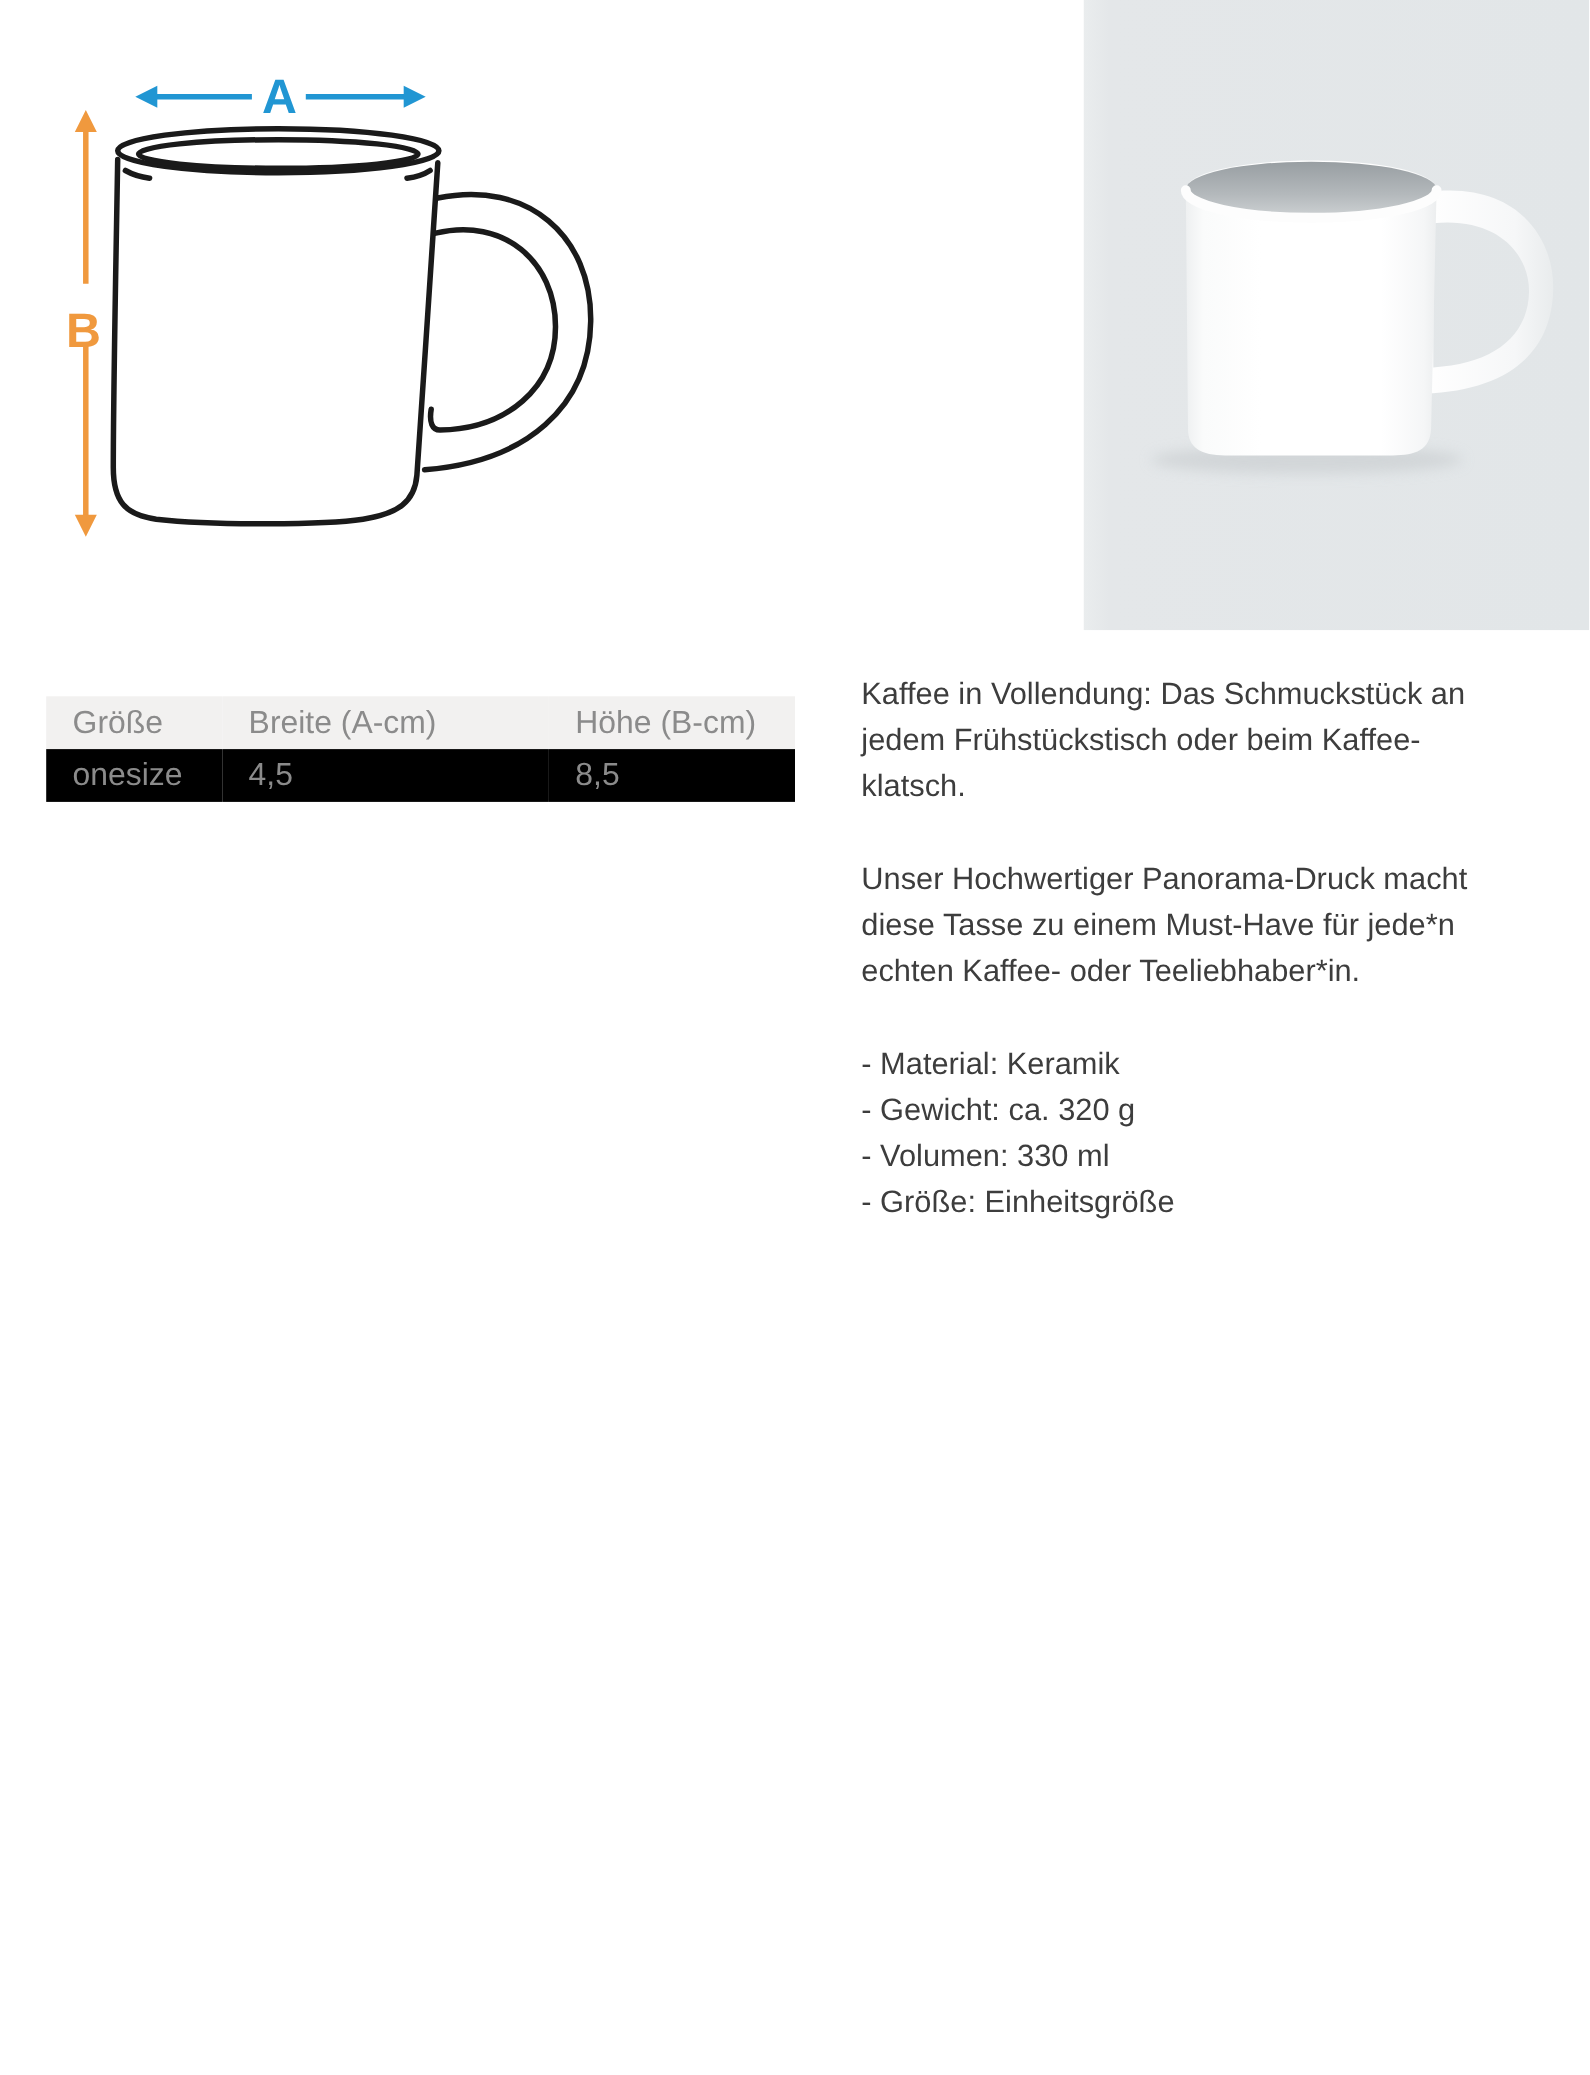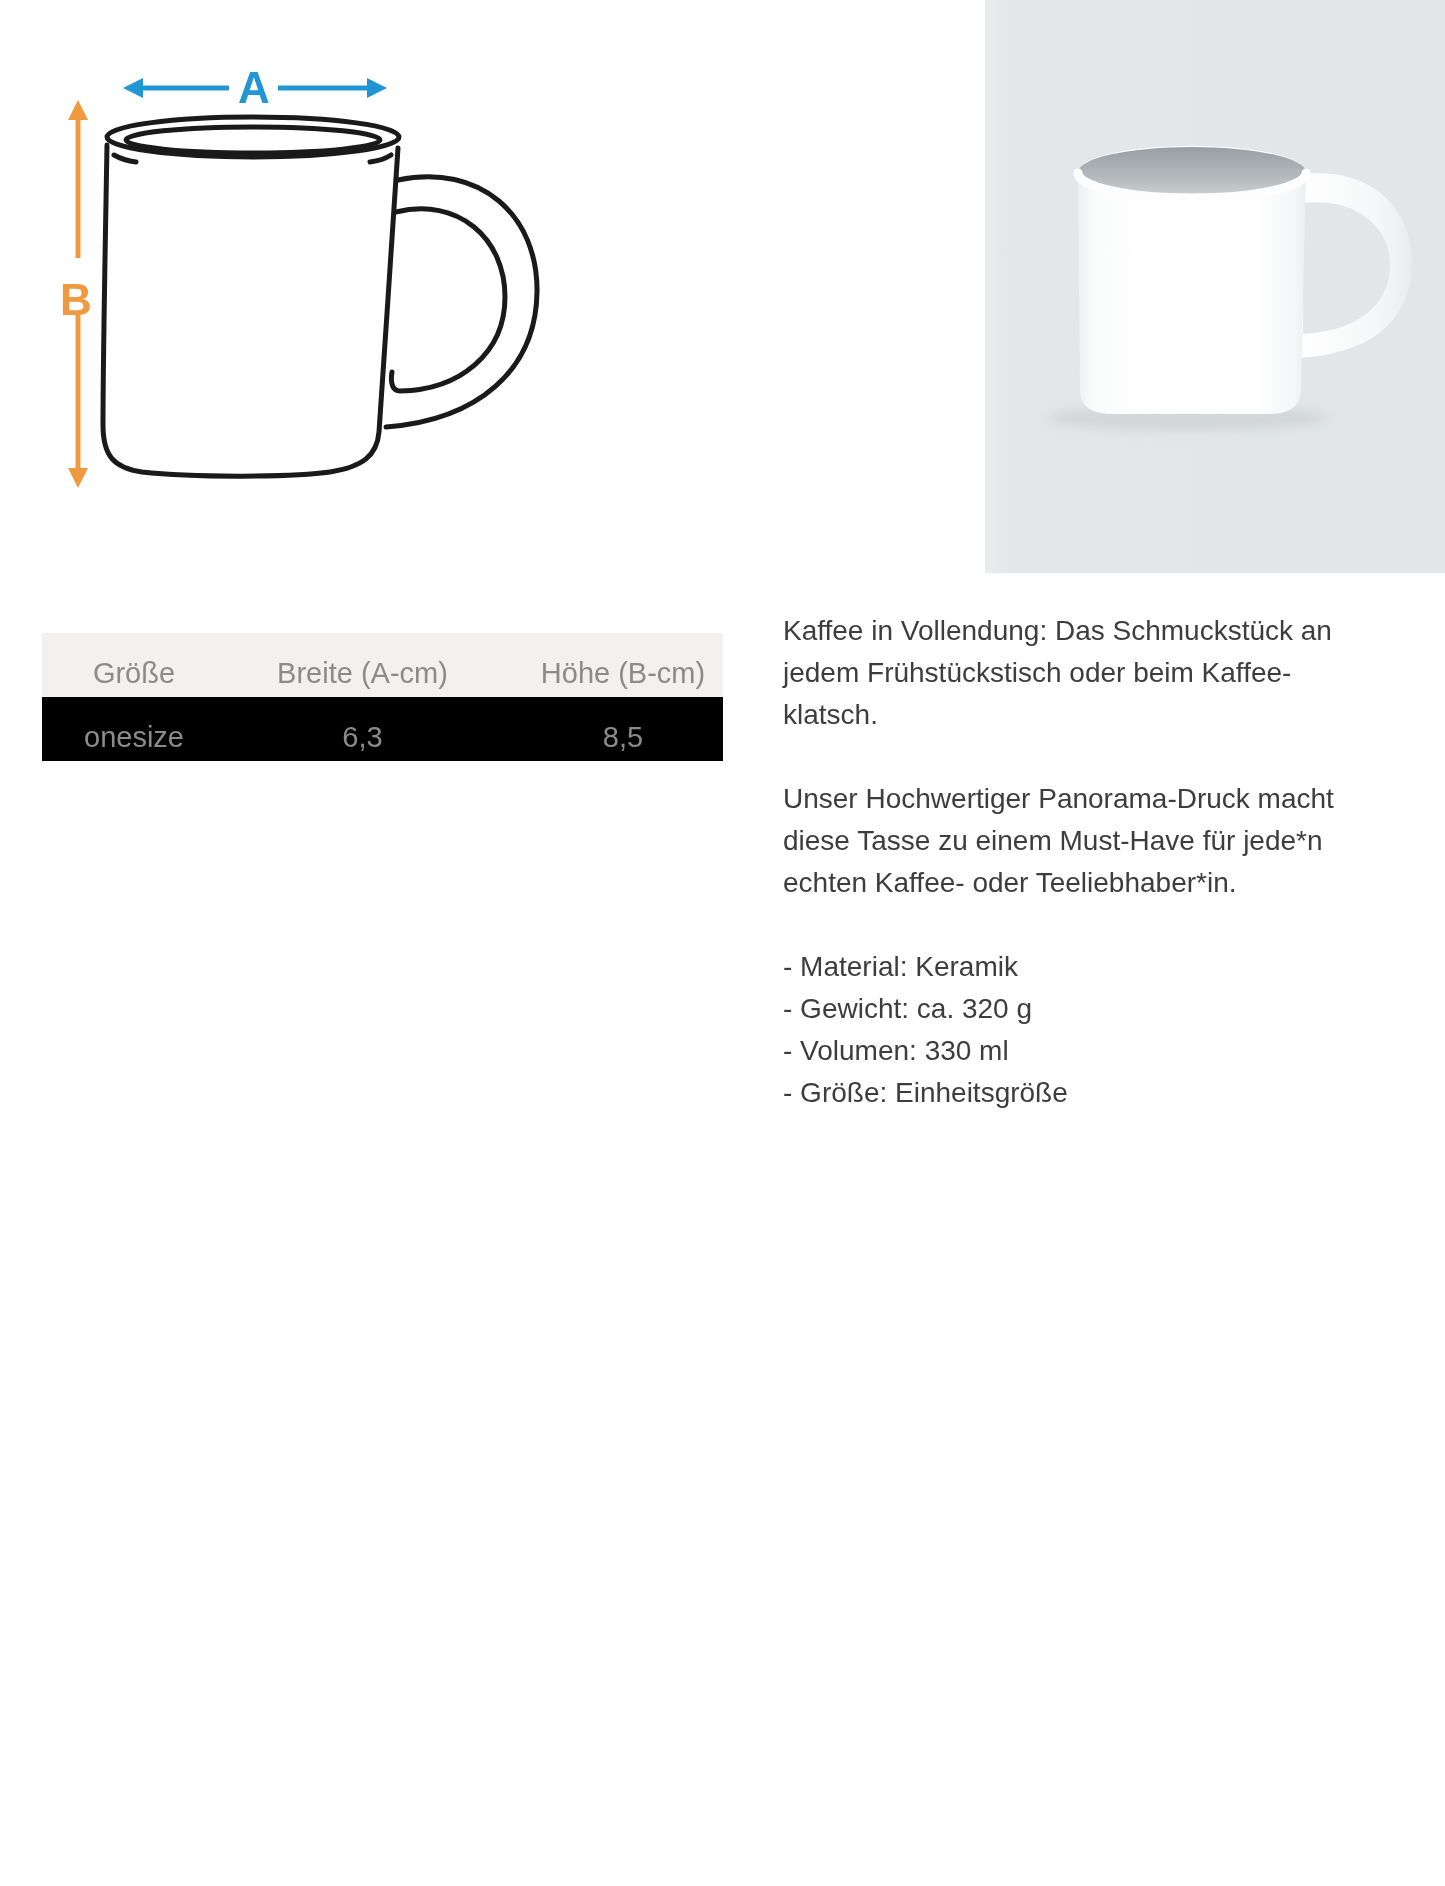--- a/index.html
+++ b/index.html
@@ -27,22 +27,22 @@
     position: absolute;
     left: 42px; top: 633px;
     width: 681px;
     border-collapse: collapse;
     font-size: 29px;
     color: #8b8b8b;
     table-layout: fixed;
   }
   table.size-table th, table.size-table td {
     font-weight: 400;
-    text-align: center;
-    padding: 16px 0 0 24px;
+    text-align: left;
+    padding: 0 0 0 24px;
     height: 48px;
     overflow: hidden;
     white-space: nowrap;
   }
   table.size-table thead tr { background: #f2f1f0; }
   table.size-table tbody tr { background: #000000; }
 
   
   .description {
     position: absolute;
@@ -149,21 +149,21 @@
     <thead>
       <tr>
         <th>Größe</th>
         <th>Breite (A-cm)</th>
         <th>Höhe (B-cm)</th>
       </tr>
     </thead>
     <tbody>
       <tr>
         <td>onesize</td>
-        <td>6,3</td>
+        <td>4,5</td>
         <td>8,5</td>
       </tr>
     </tbody>
   </table>
 
   <div class="description">
     <p>Kaffee in Vollendung: Das Schmuckstück an
 jedem Frühstückstisch oder beim Kaffee-
 klatsch.</p>
     <p>Unser Hochwertiger Panorama-Druck macht

